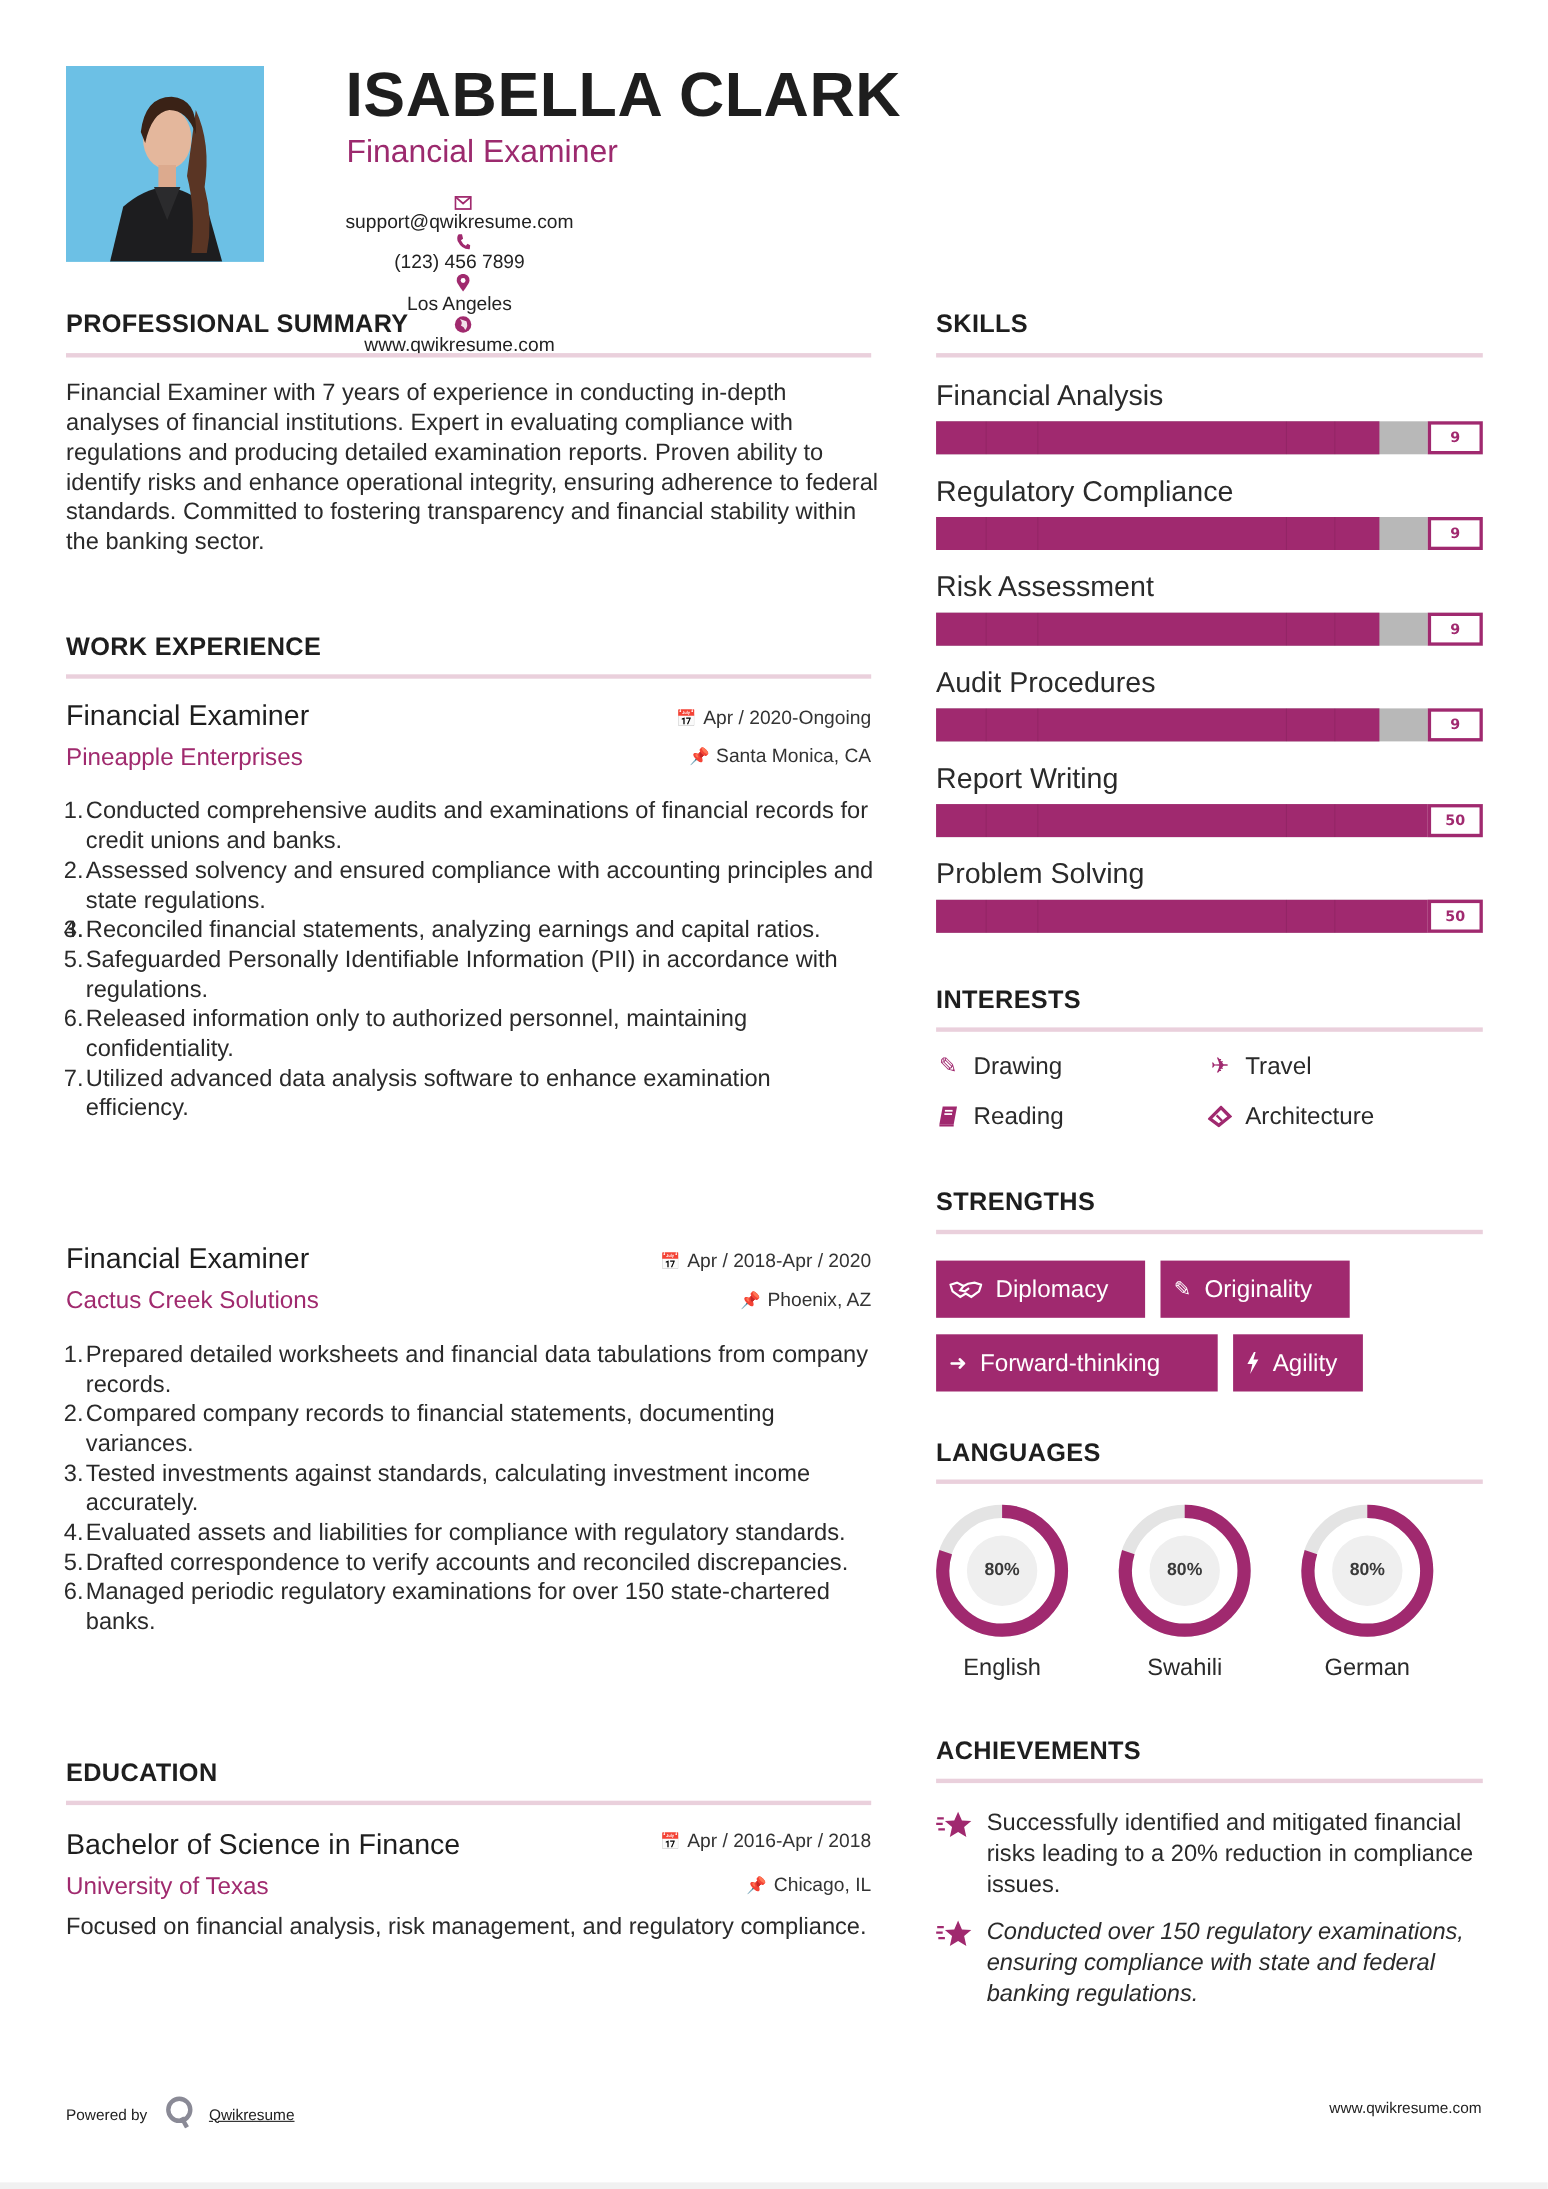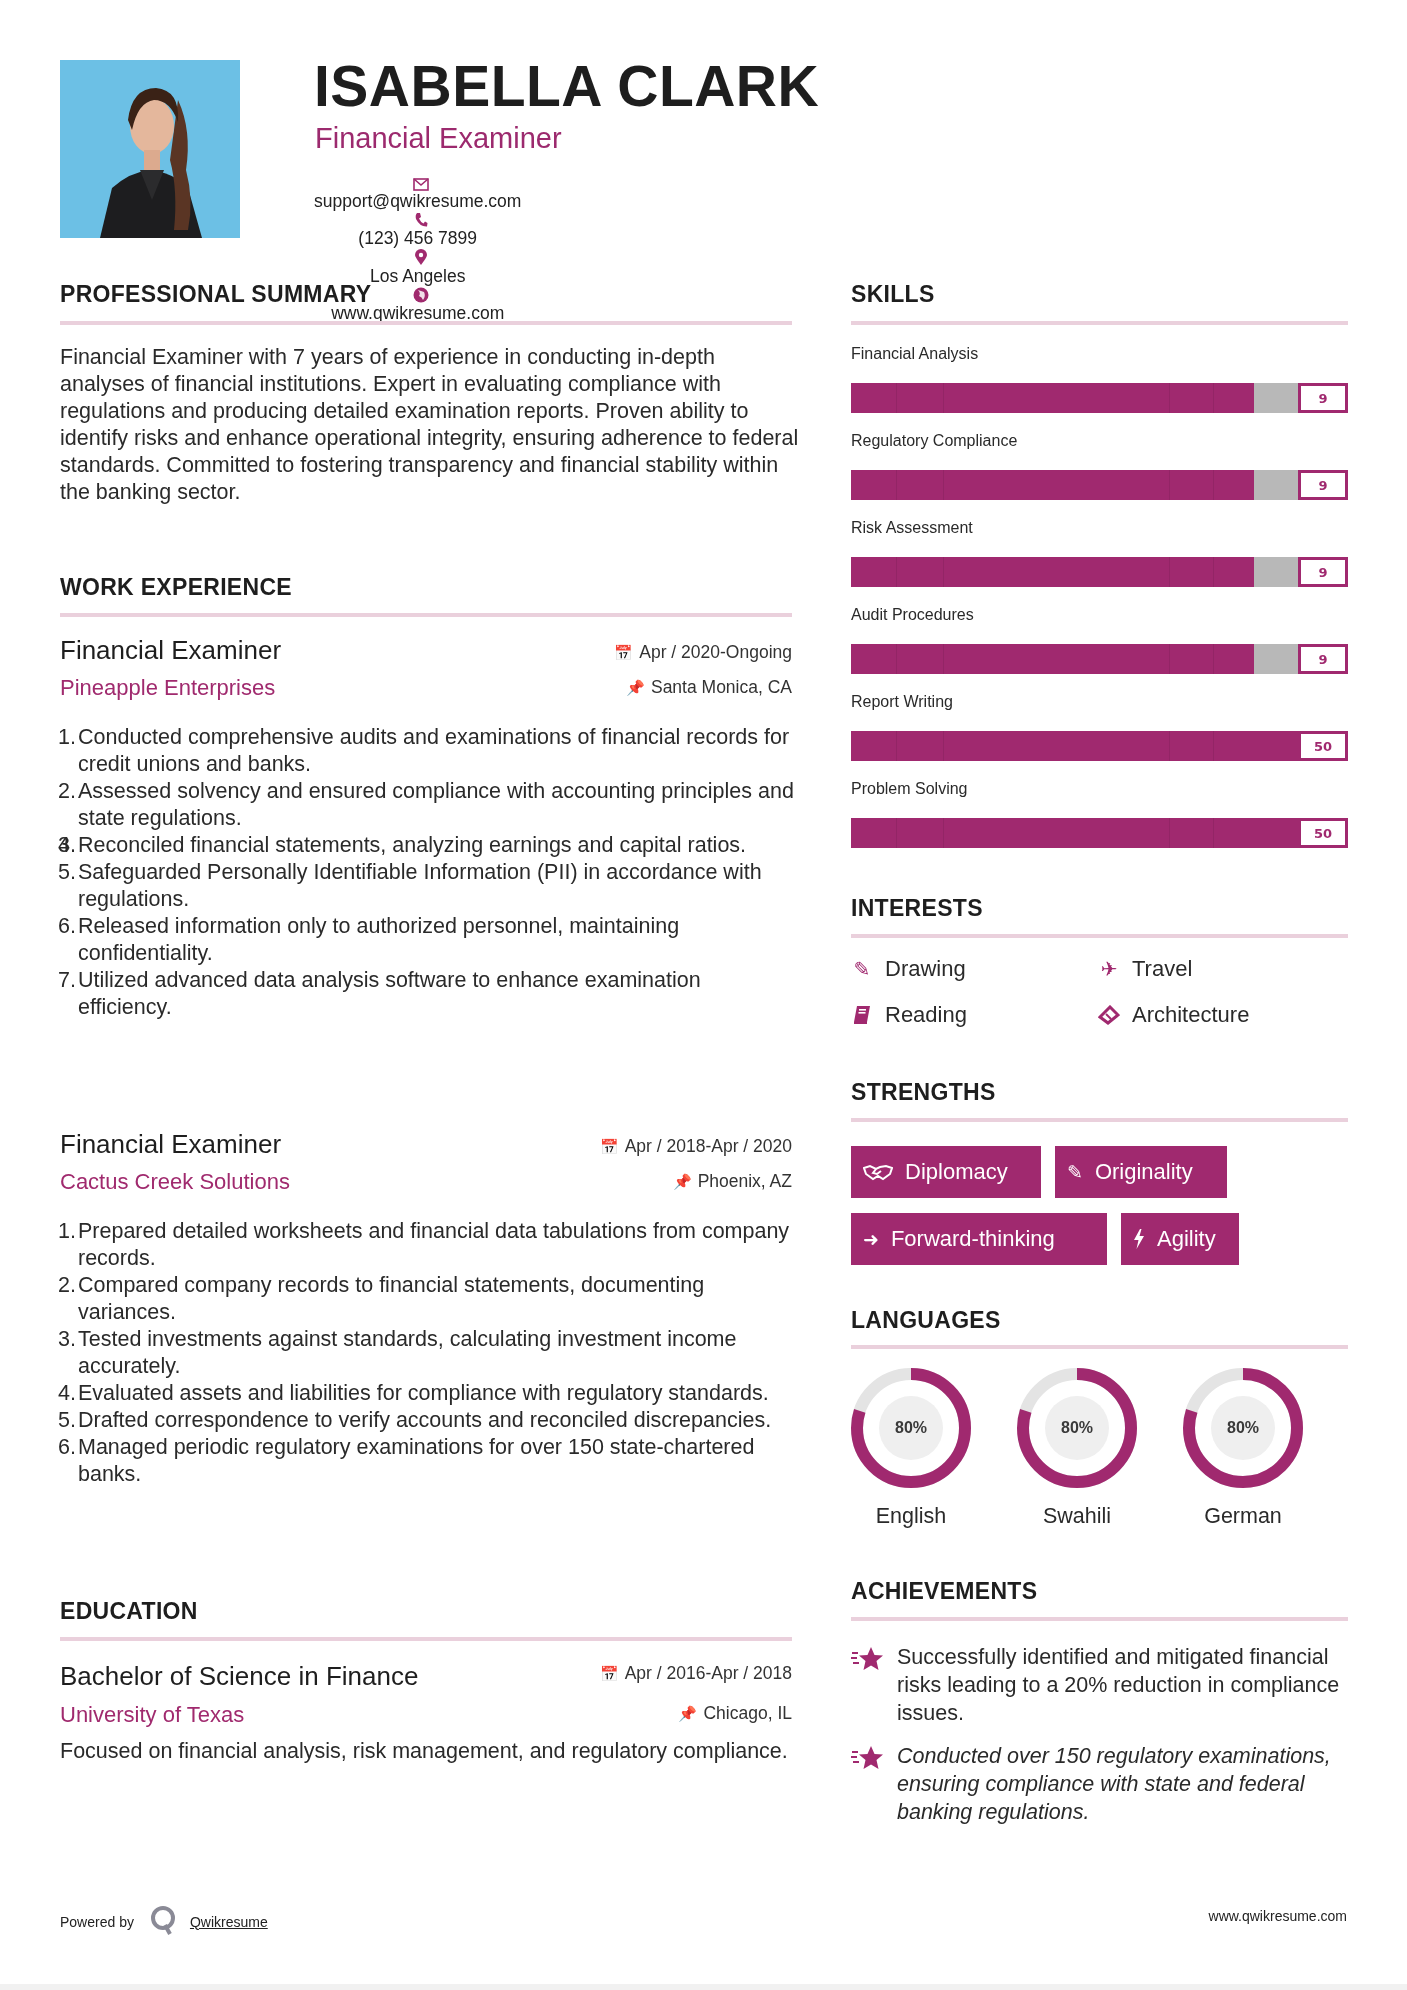--- a/index.html
+++ b/index.html
@@ -29,21 +29,21 @@
   .job-title { position: absolute; font-size: 26px; color: #1e1e1e; line-height: 1; }
   .job-org { position: absolute; font-size: 22px; color: #a02a6e; line-height: 1; }
   .job-meta { position: absolute; right: 615px; font-size: 17.5px; color: #333; text-align: right; line-height: 1; white-space: nowrap; }
   .job-meta .mi { font-size: 15px; margin-right: 6px; color: #333; }
 
   ol.bul { position: absolute; left: 60px; width: 740px; font-size: 21.5px; line-height: 27px; color: #2a2a2a; list-style: none; }
   ol.bul li { position: relative; padding-left: 18px; }
   ol.bul li .n { position: absolute; left: -10px; width: 26px; text-align: right; }
 
   
-  .skill-label { position: absolute; left: 851px; font-size: 16px; color: #2a2a2a; line-height: 1; }
+  .skill-label { position: absolute; left: 851px; font-size: 26px; color: #2a2a2a; line-height: 1; }
   .skill-bar { position: absolute; left: 851px; width: 497px; height: 30px; background: #b8b8b8; }
   .skill-fill { position: absolute; left: 0; top: 0; height: 30px; background: #a0296f; }
   .skill-seg { position: absolute; top: 0; width: 1px; height: 30px; background: rgba(0,0,0,0.08); }
   .skill-val { position: absolute; right: 0; top: 0; width: 50px; height: 30px; background: #fff; border: 3px solid #a0296f; font-size: 13px; font-weight: 700; color: #a0296f; display: flex; align-items: center; justify-content: center; font-family: "DejaVu Sans", sans-serif; }
 
   
   .interest { position: absolute; font-size: 22px; color: #2a2a2a; display: flex; align-items: center; line-height: 1; }
   .interest .ii { color: #a0296f; width: 22px; margin-right: 12px; font-size: 20px; display: inline-flex; justify-content: center; }
 
   

